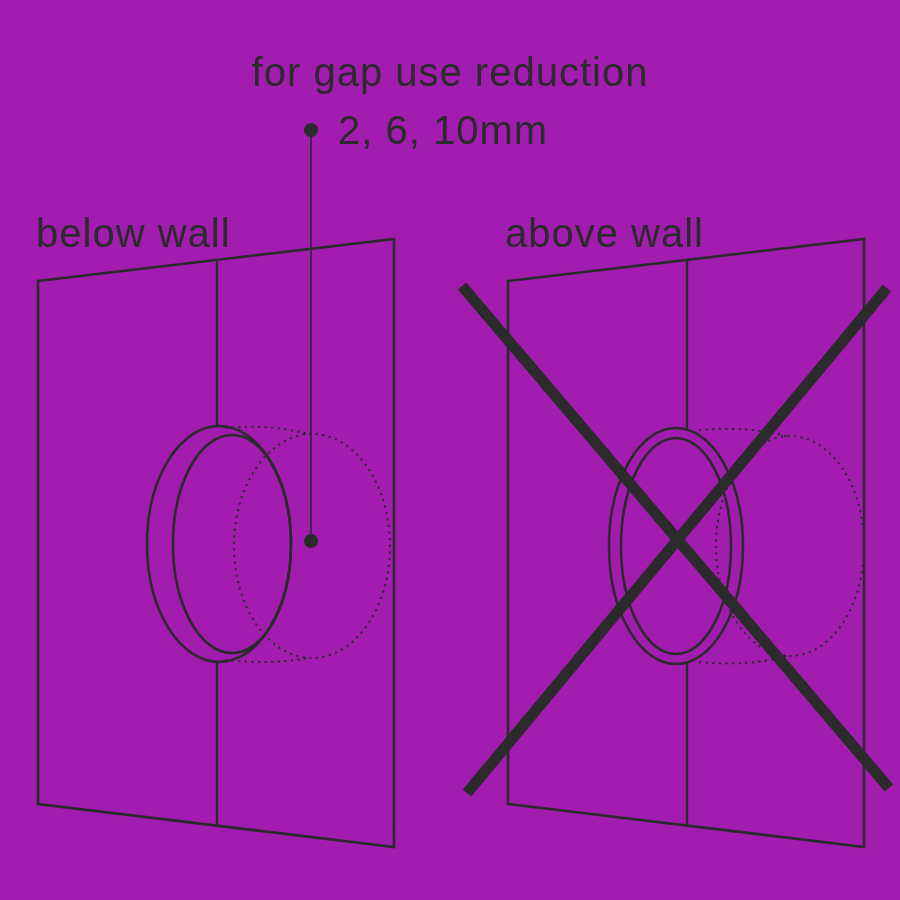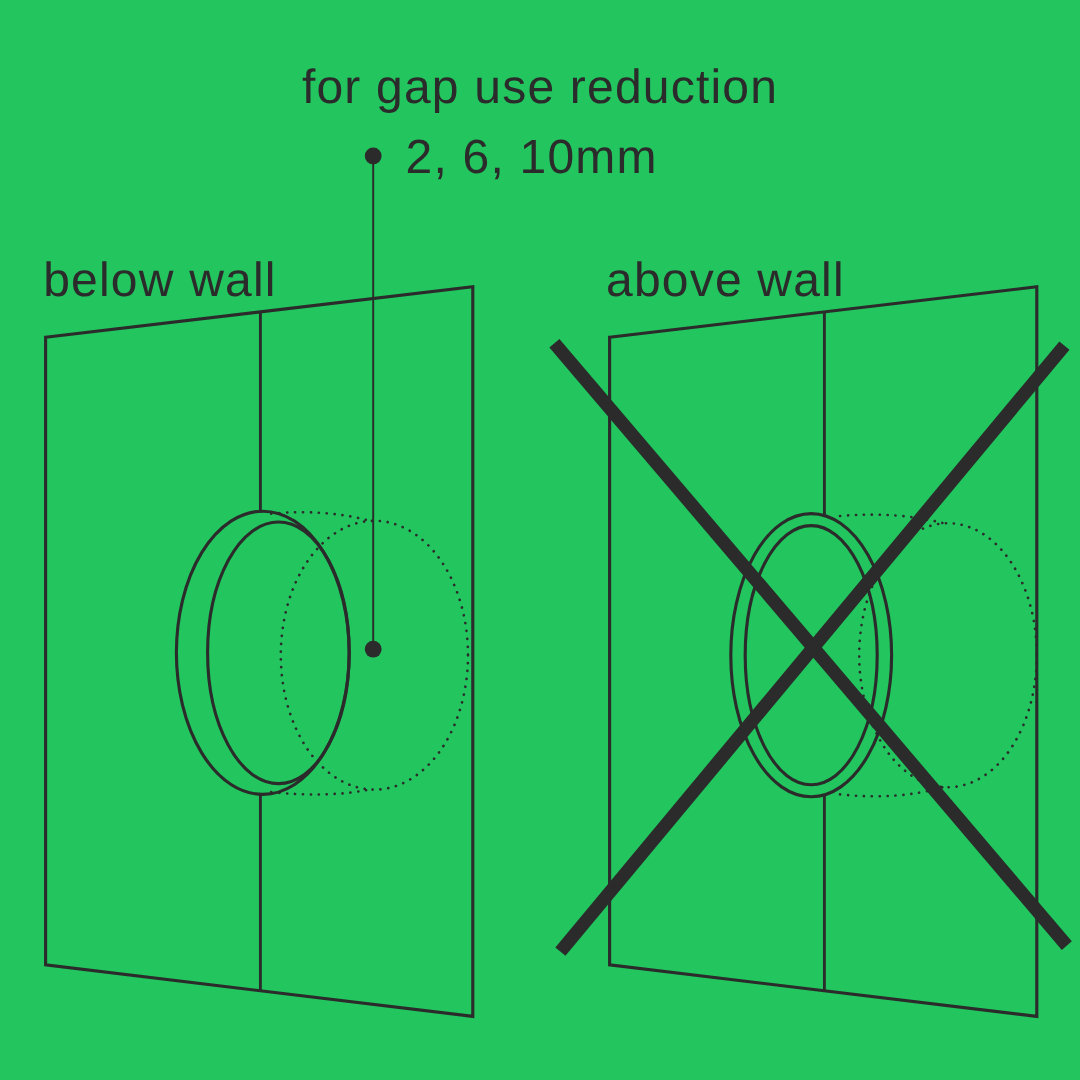--- a/index.html
+++ b/index.html
@@ -4,21 +4,21 @@
 <style>
   html, body {
     margin: 0;
     padding: 0;
     background: #ffffff;
   }
   .canvas {
     position: relative;
     width: 900px;
     height: 900px;
-    background: #22c55e;
+    background: #a21caf;
     overflow: hidden;
     font-family: "Liberation Sans", sans-serif;
   }
   svg { display: block; }
   .ink-stroke {
     stroke: #2b2b2b;
     fill: none;
   }
   .diagram-text {
     fill: #2b2b2b;

